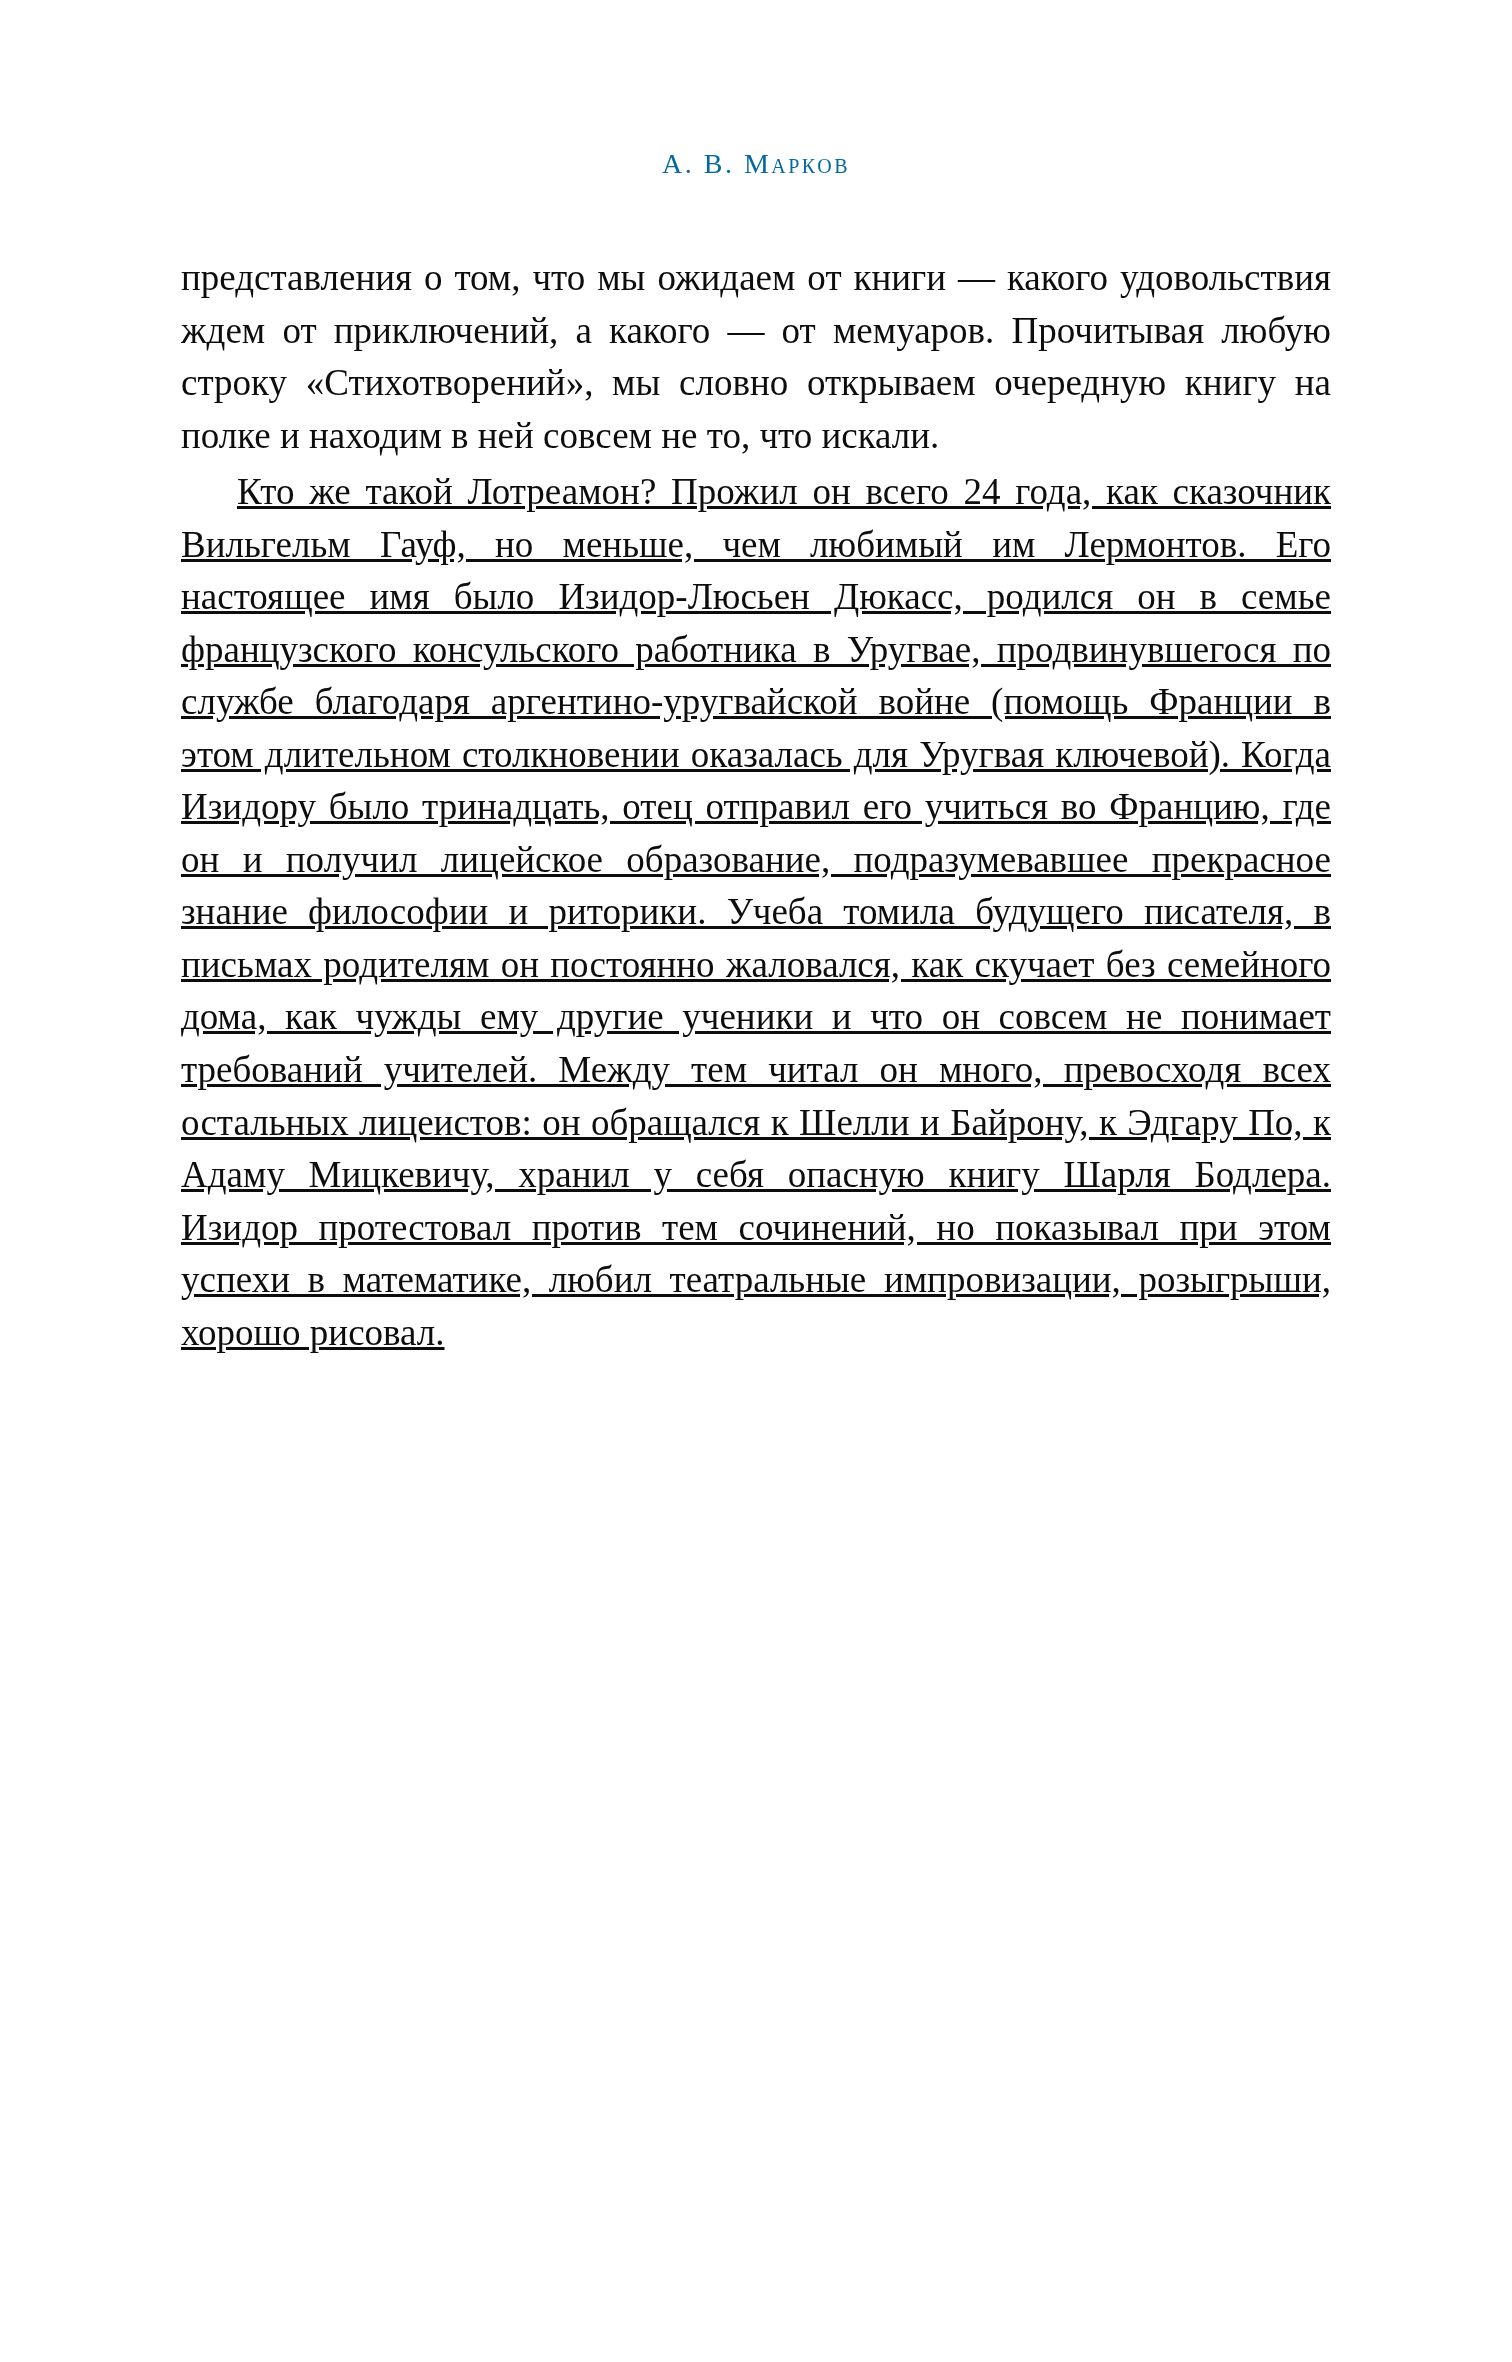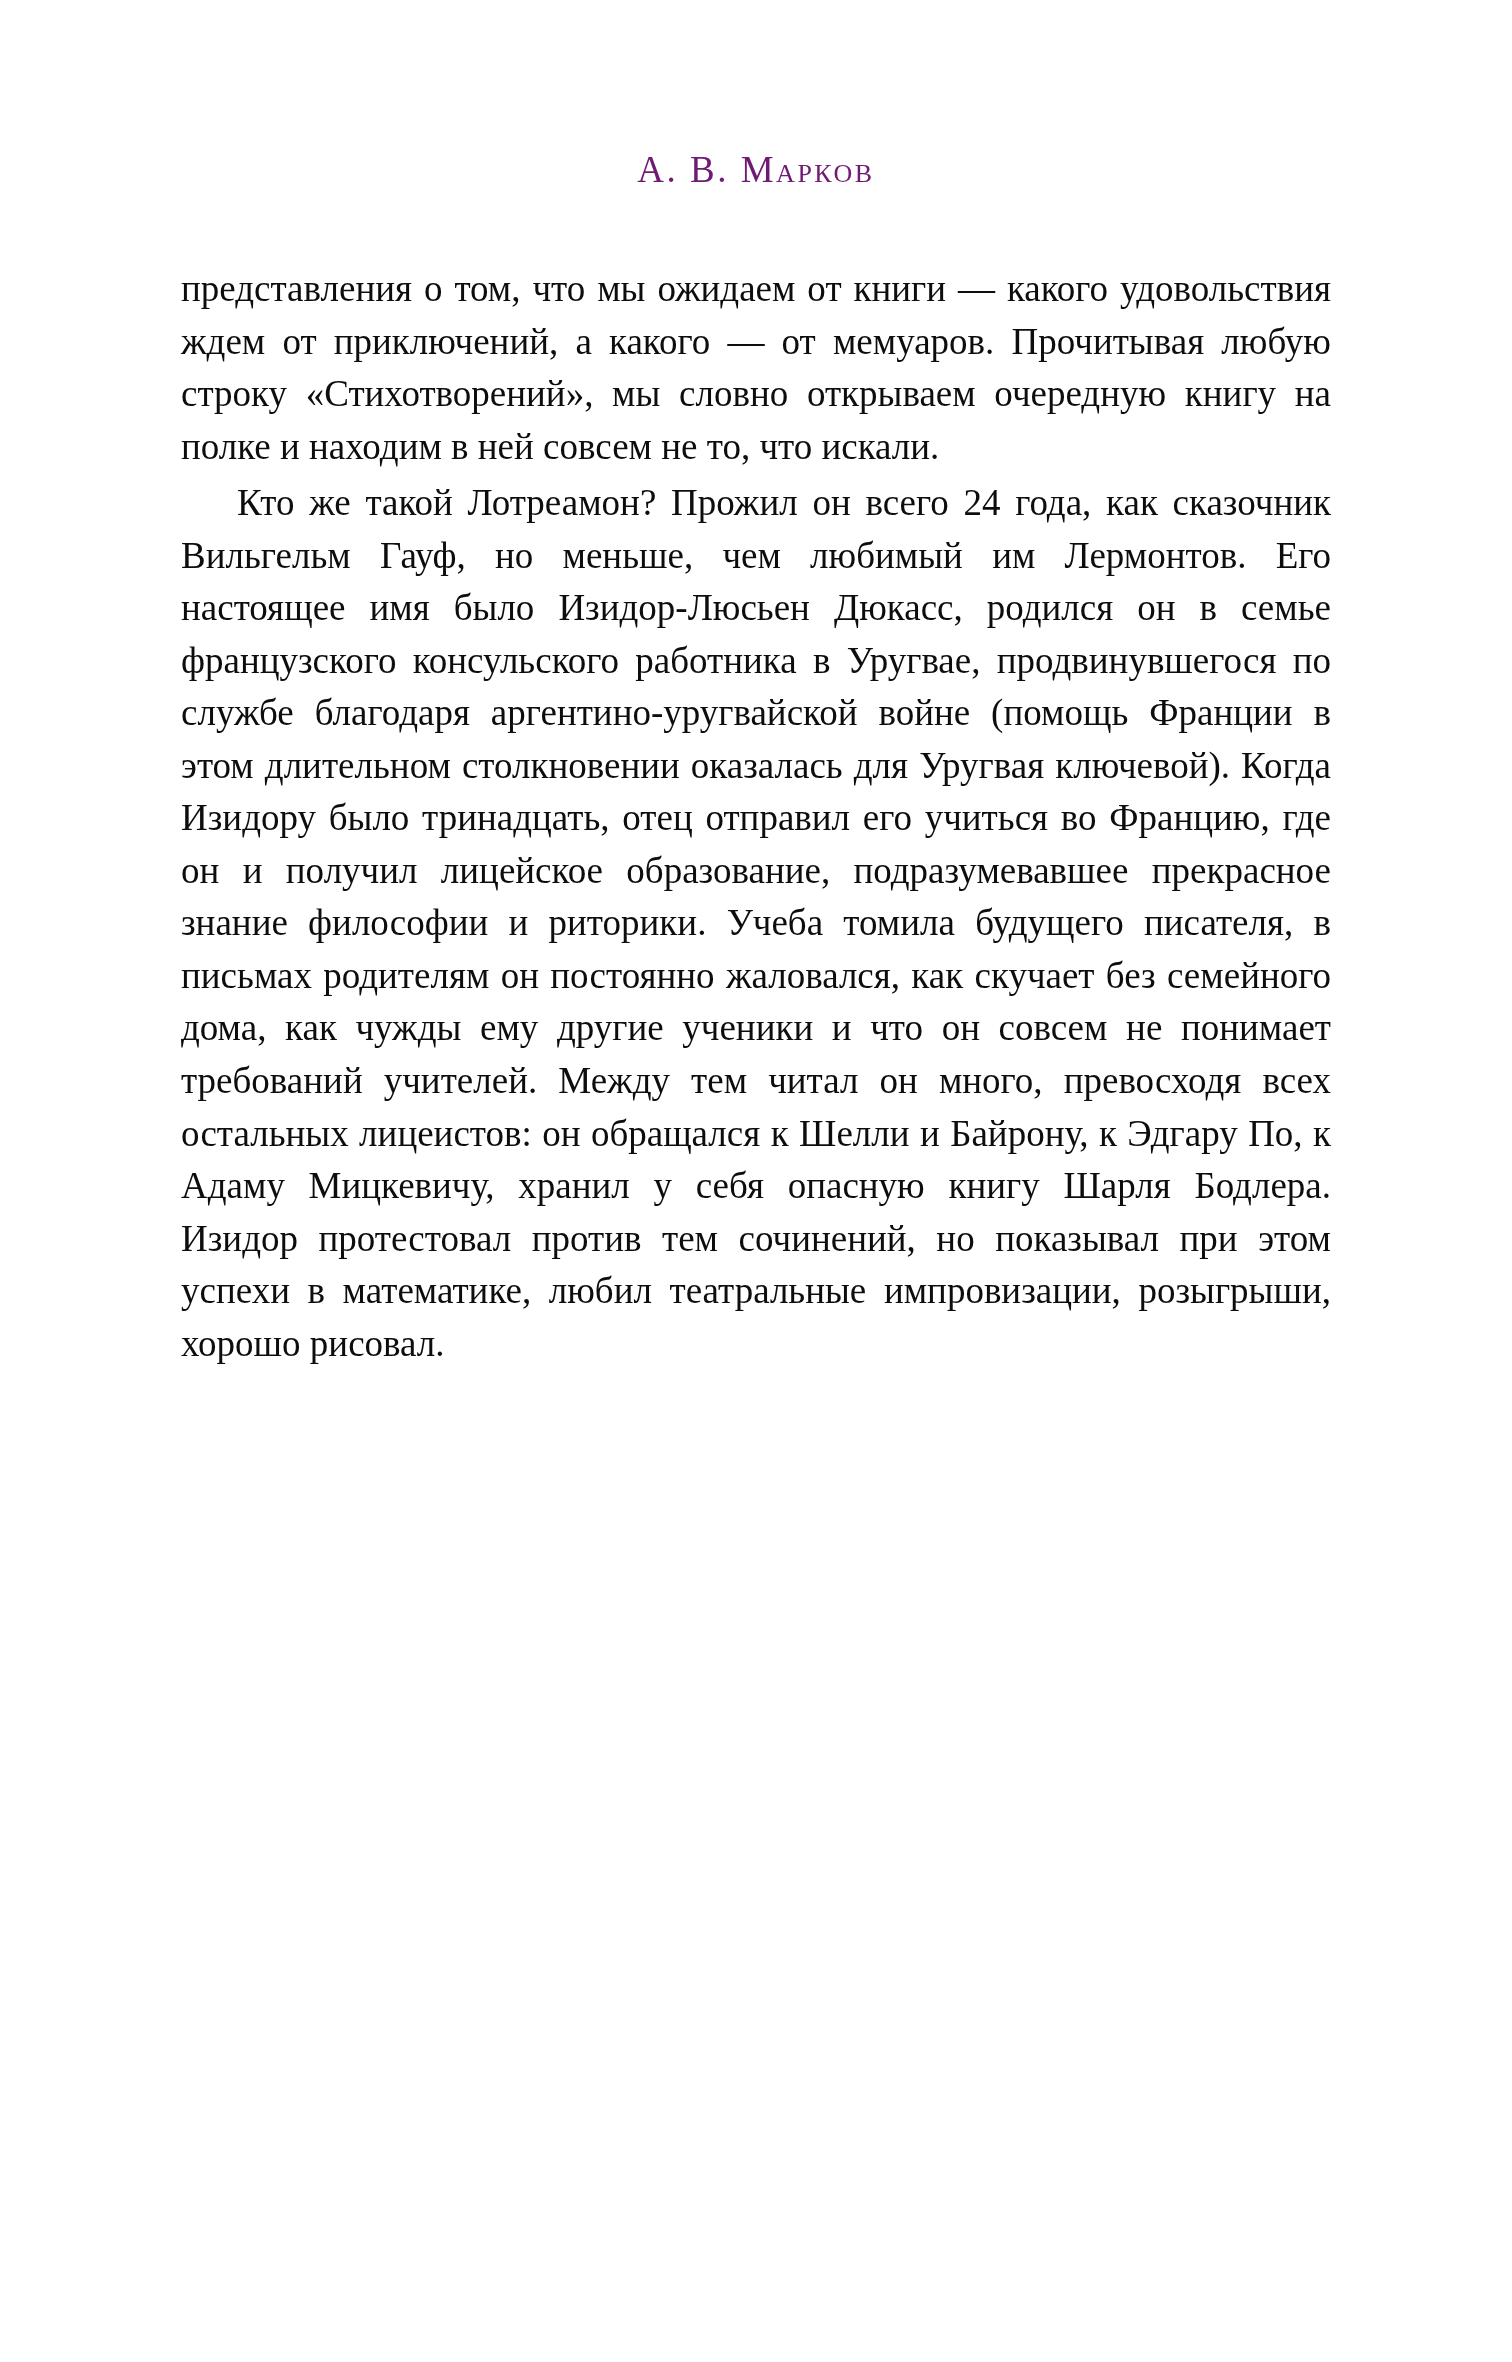--- a/index.html
+++ b/index.html
@@ -18,44 +18,45 @@
   .page {
     box-sizing: border-box;
     width: 1512px;
     height: 2362px;
     padding: 0;
     position: relative;
     background: #ffffff;
   }
   .running-head {
     text-align: center;
-    font-size: 37px;
+    font-size: 28px;
     letter-spacing: 2.5px;
     font-variant: small-caps;
     margin-top: 148px;
     font-weight: 400;
-    color: #701a75;
+    color: #0369a1;
   }
   .text-block {
     margin: 0 auto;
     margin-top: 72px;
     width: 1150px;
     padding: 0 4px;
   }
   p.body-par {
     font-size: 37px;
     line-height: 1.42;
     text-align: justify;
     text-justify: inter-word;
     margin: 4px 0 0 0;
     hyphens: manual;
     color: #0d0d0d;
   }
   p.body-par.indent {
     text-indent: 56px;
+    text-decoration: underline;
   }
   .page-number {
     position: absolute;
     bottom: 118px;
     left: 0;
     right: 0;
     text-align: center;
     font-size: 34px;
     font-weight: 700;
     color: #0d0d0d;

